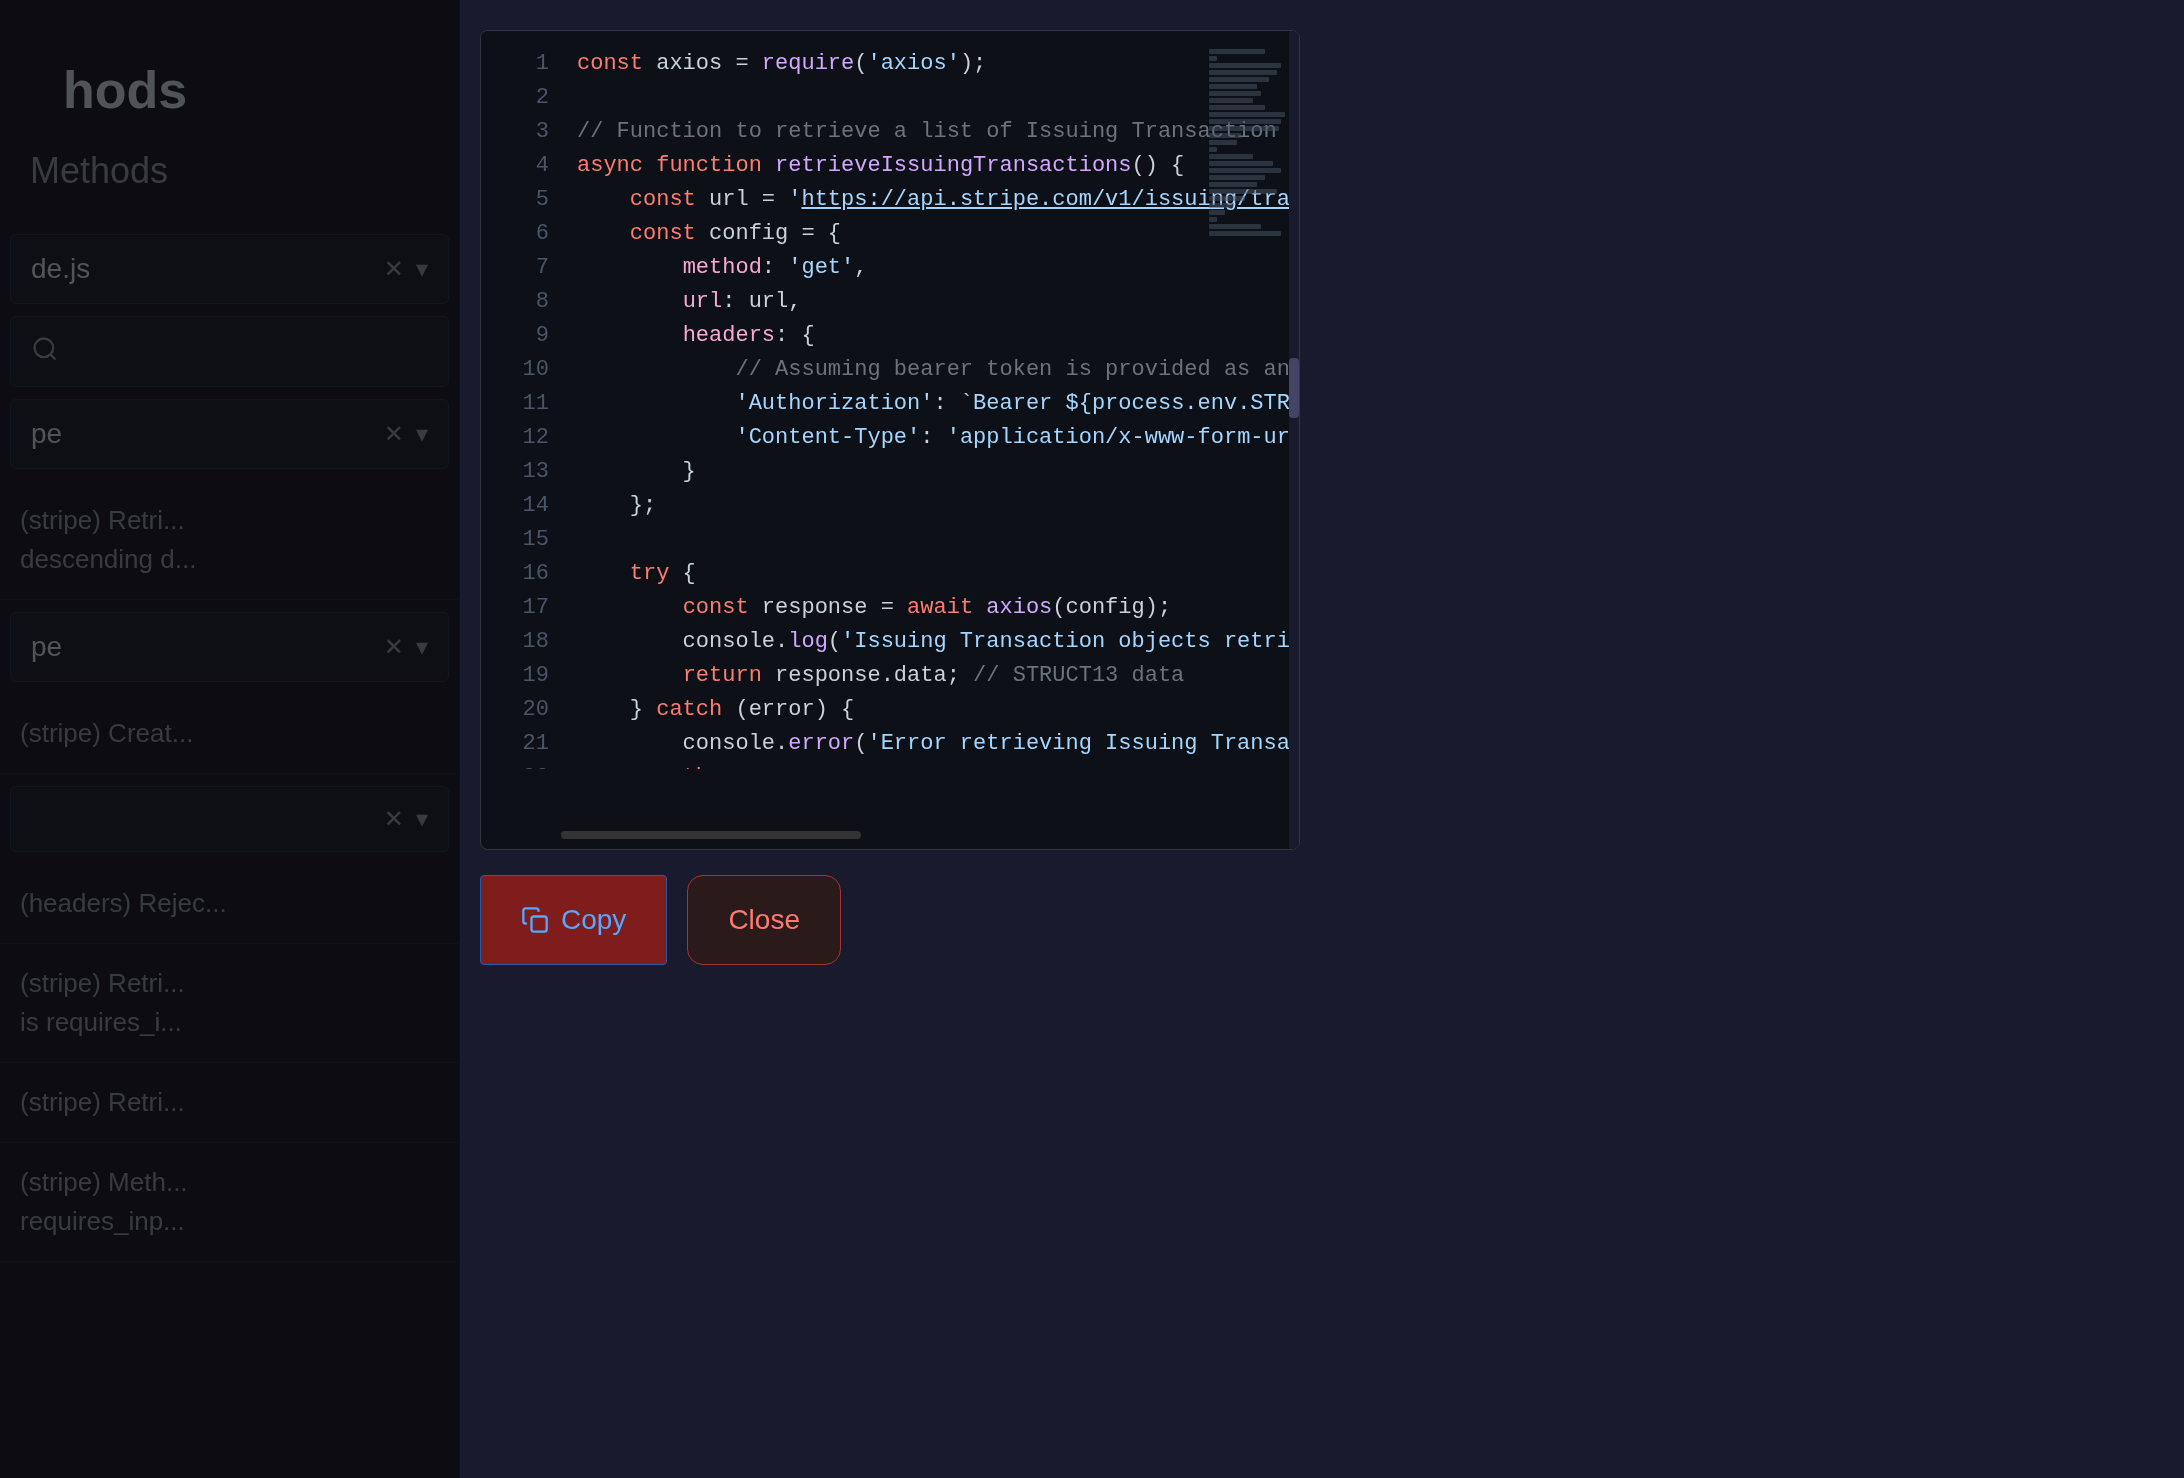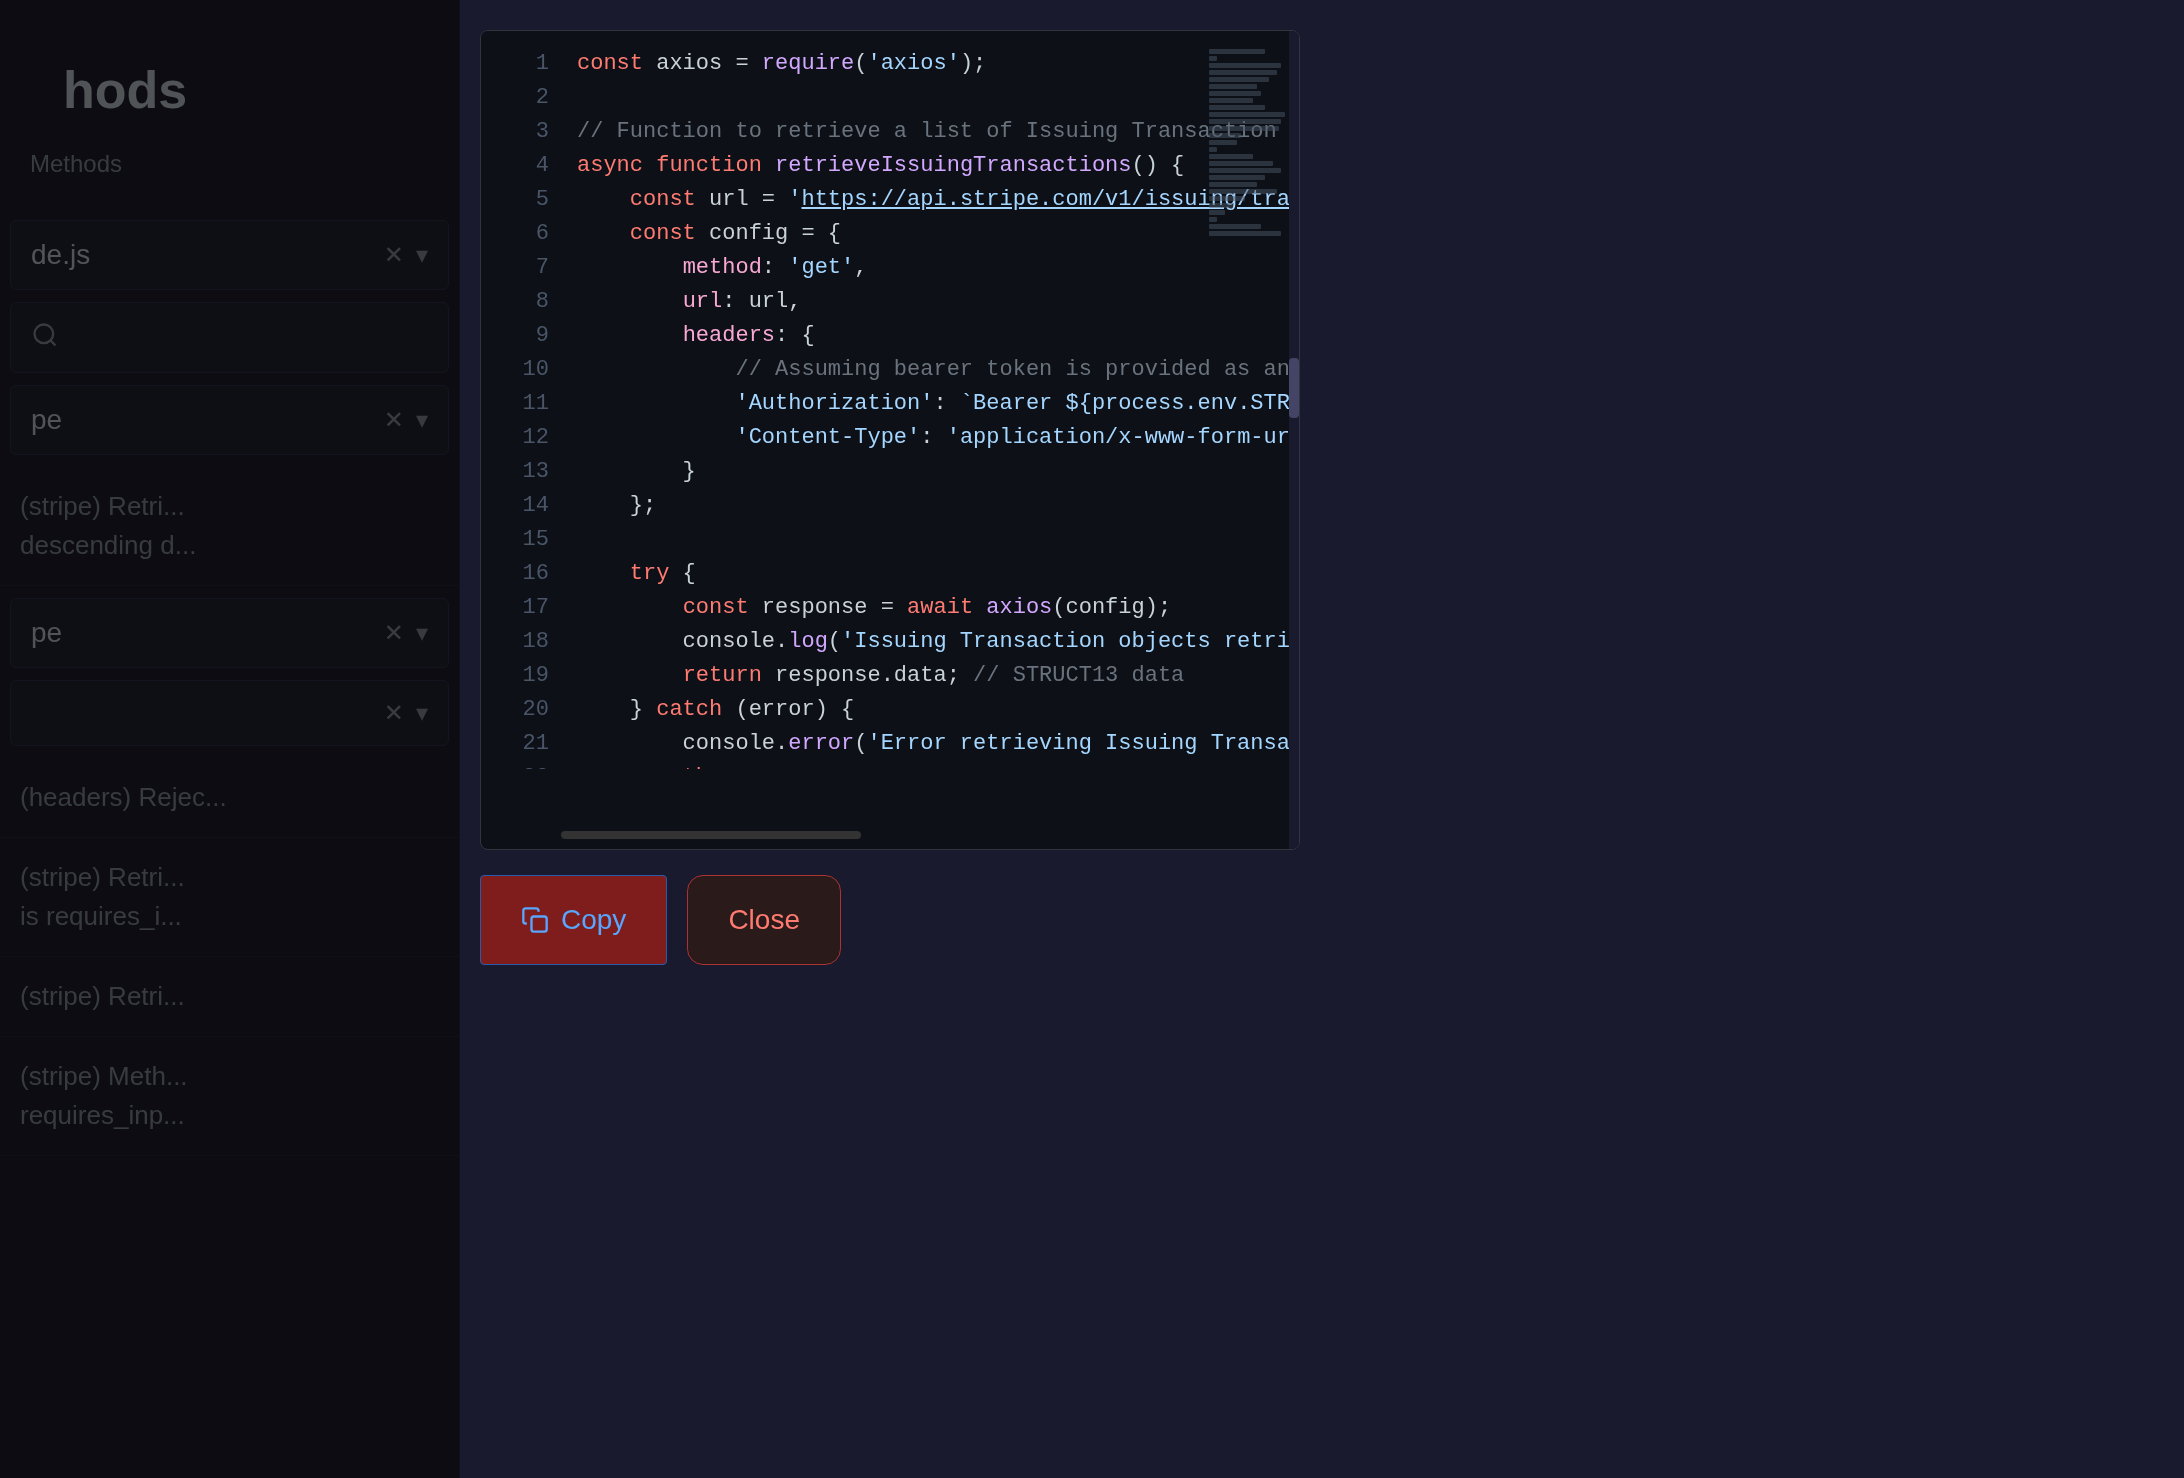--- a/index.html
+++ b/index.html
@@ -28,21 +28,21 @@
       color: #c9d1d9;
       font-size: 52px;
       font-weight: bold;
       padding: 60px 20px 20px 20px;
       font-family: sans-serif;
       margin-left: 43px;
     }
 
     .sidebar-subtitle {
       color: #8b949e;
-      font-size: 24px;
+      font-size: 36px;
       padding: 10px 28px 30px 30px;
       font-family: sans-serif;
     }
 
     
     .file-tab {
       display: flex;
       align-items: center;
       justify-content: space-between;
       background: #252535;
@@ -263,20 +263,23 @@
   </div>
 
   <div class="file-tab">
     <span>pe</span>
     <div class="file-tab-icons">
       <span class="file-tab-icon">✕</span>
       <span class="file-tab-icon">▾</span>
     </div>
   </div>
 
+  <div class="list-item">
+    <span>(stripe) Creat...</span>
+  </div>
 
   <div class="file-tab">
     <span></span>
     <div class="file-tab-icons">
       <span class="file-tab-icon">✕</span>
       <span class="file-tab-icon">▾</span>
     </div>
   </div>
 
   <div class="list-item">

